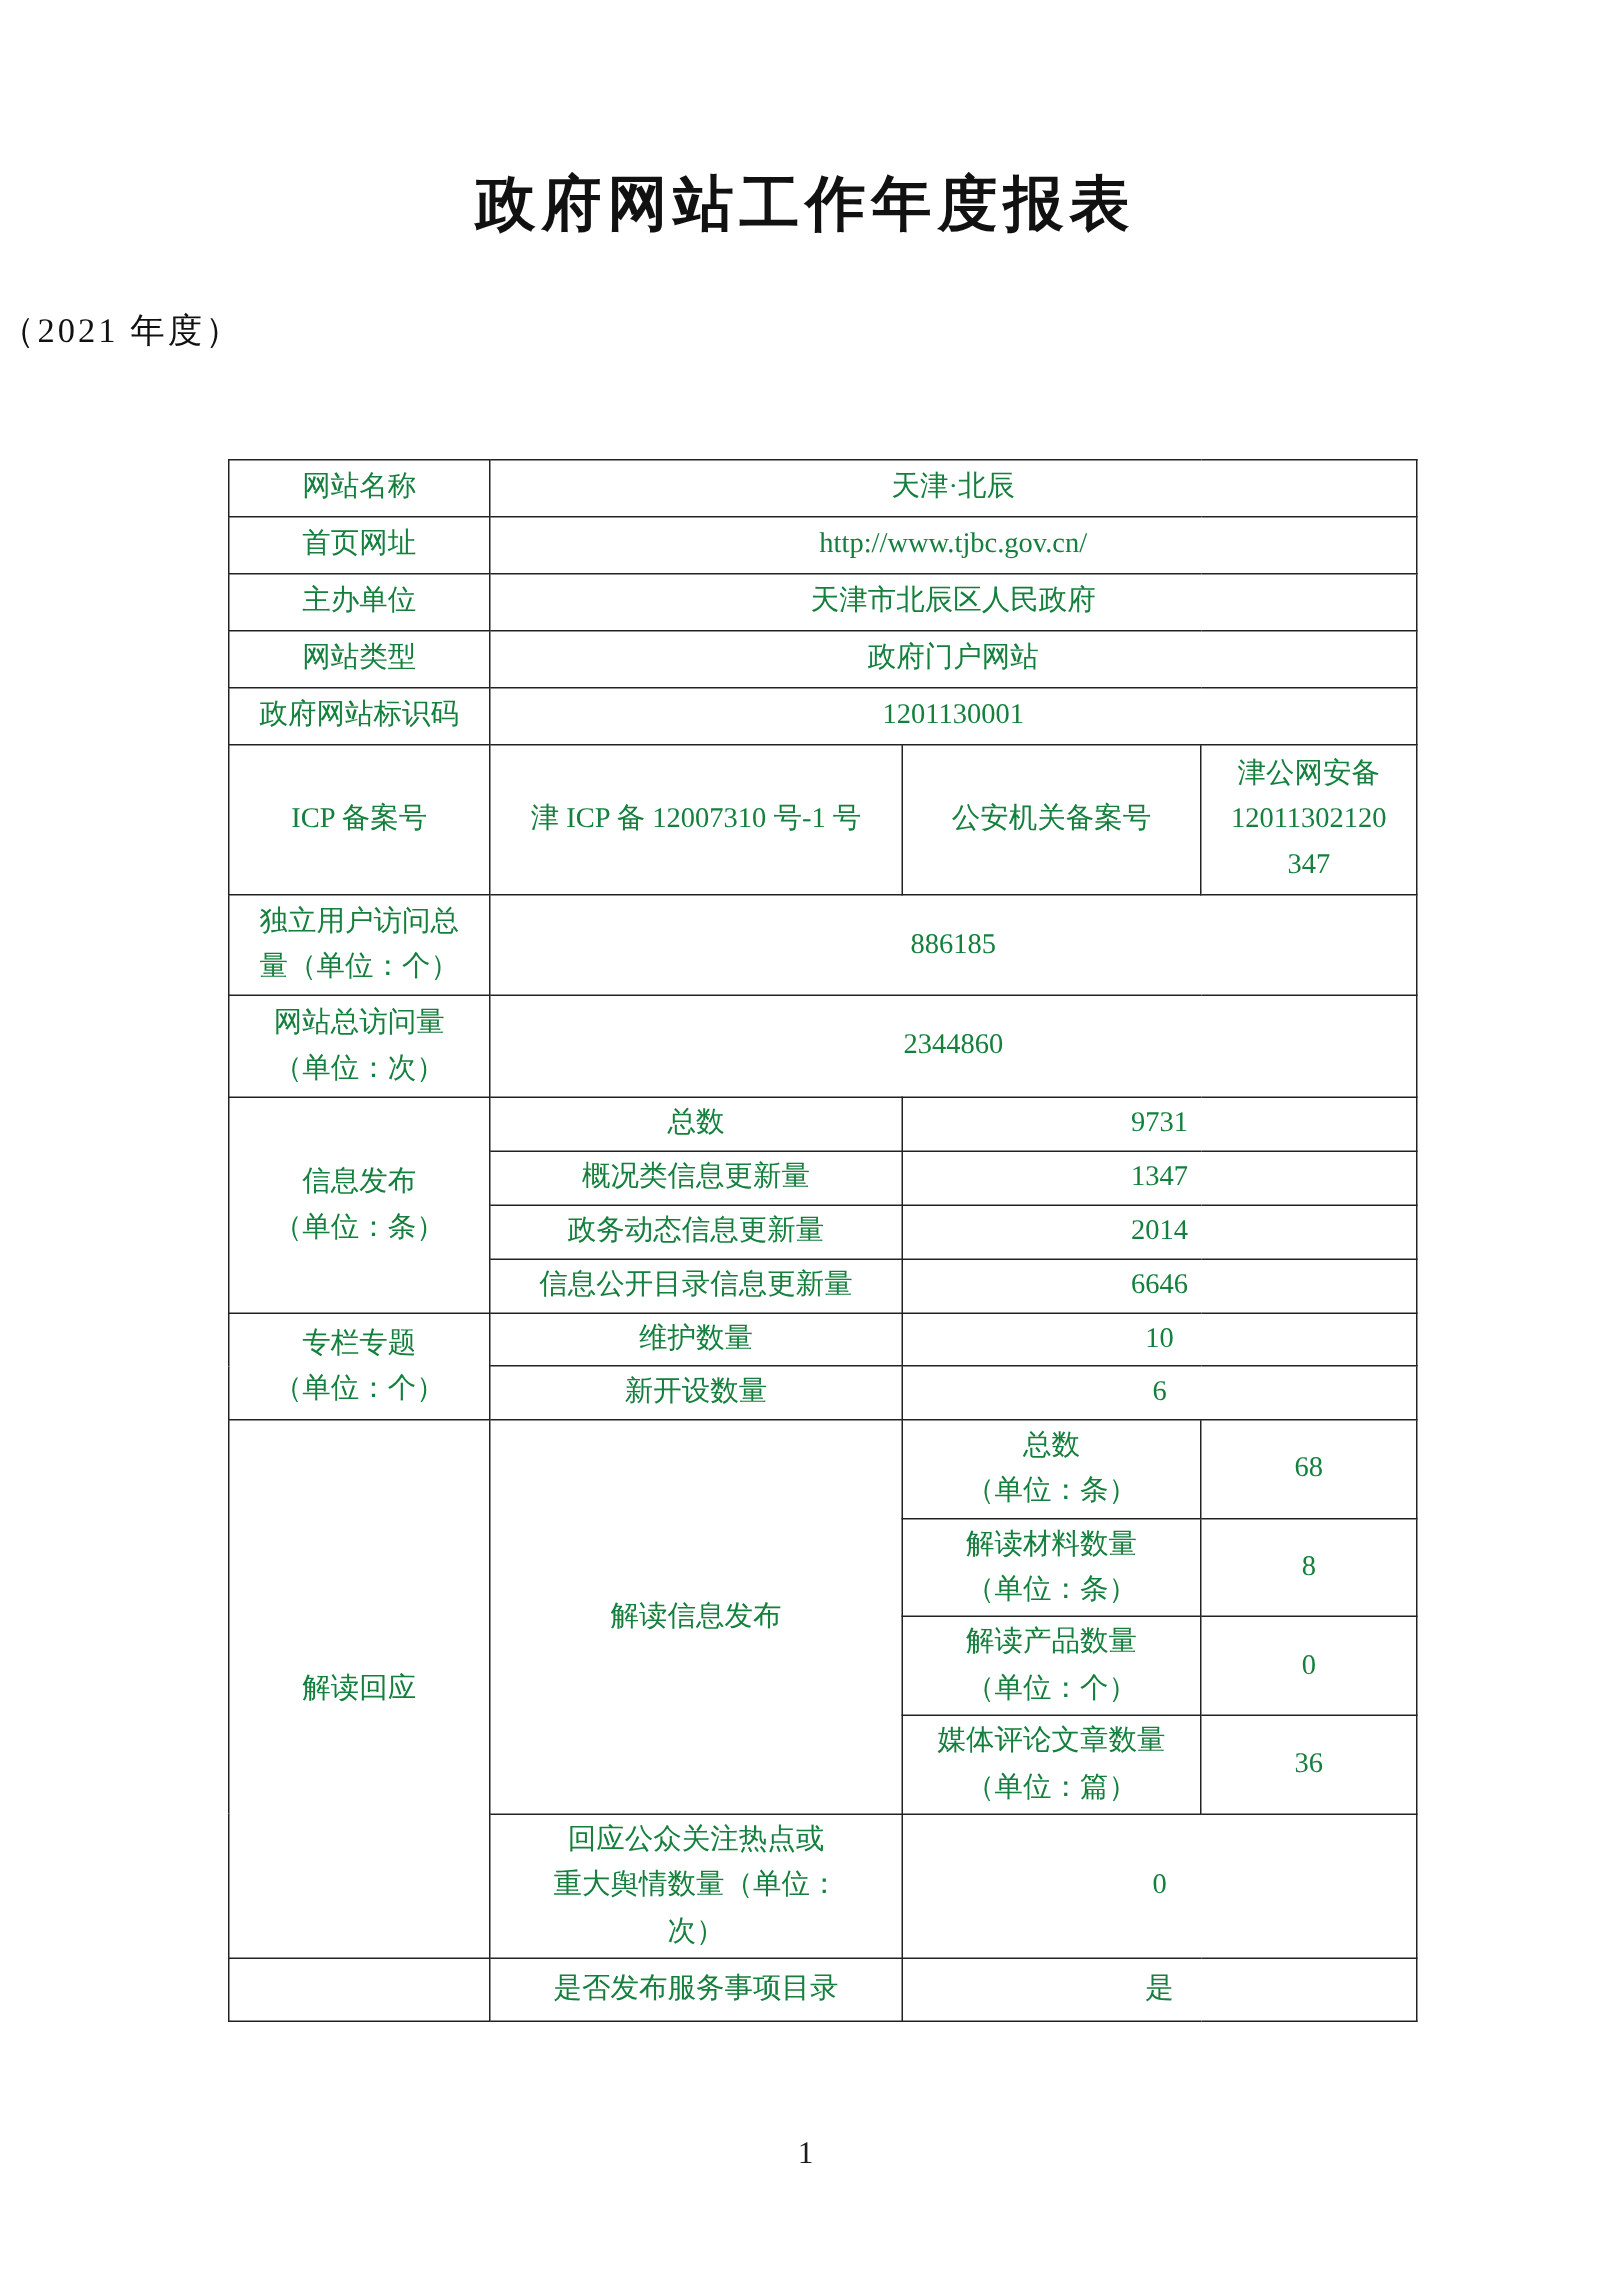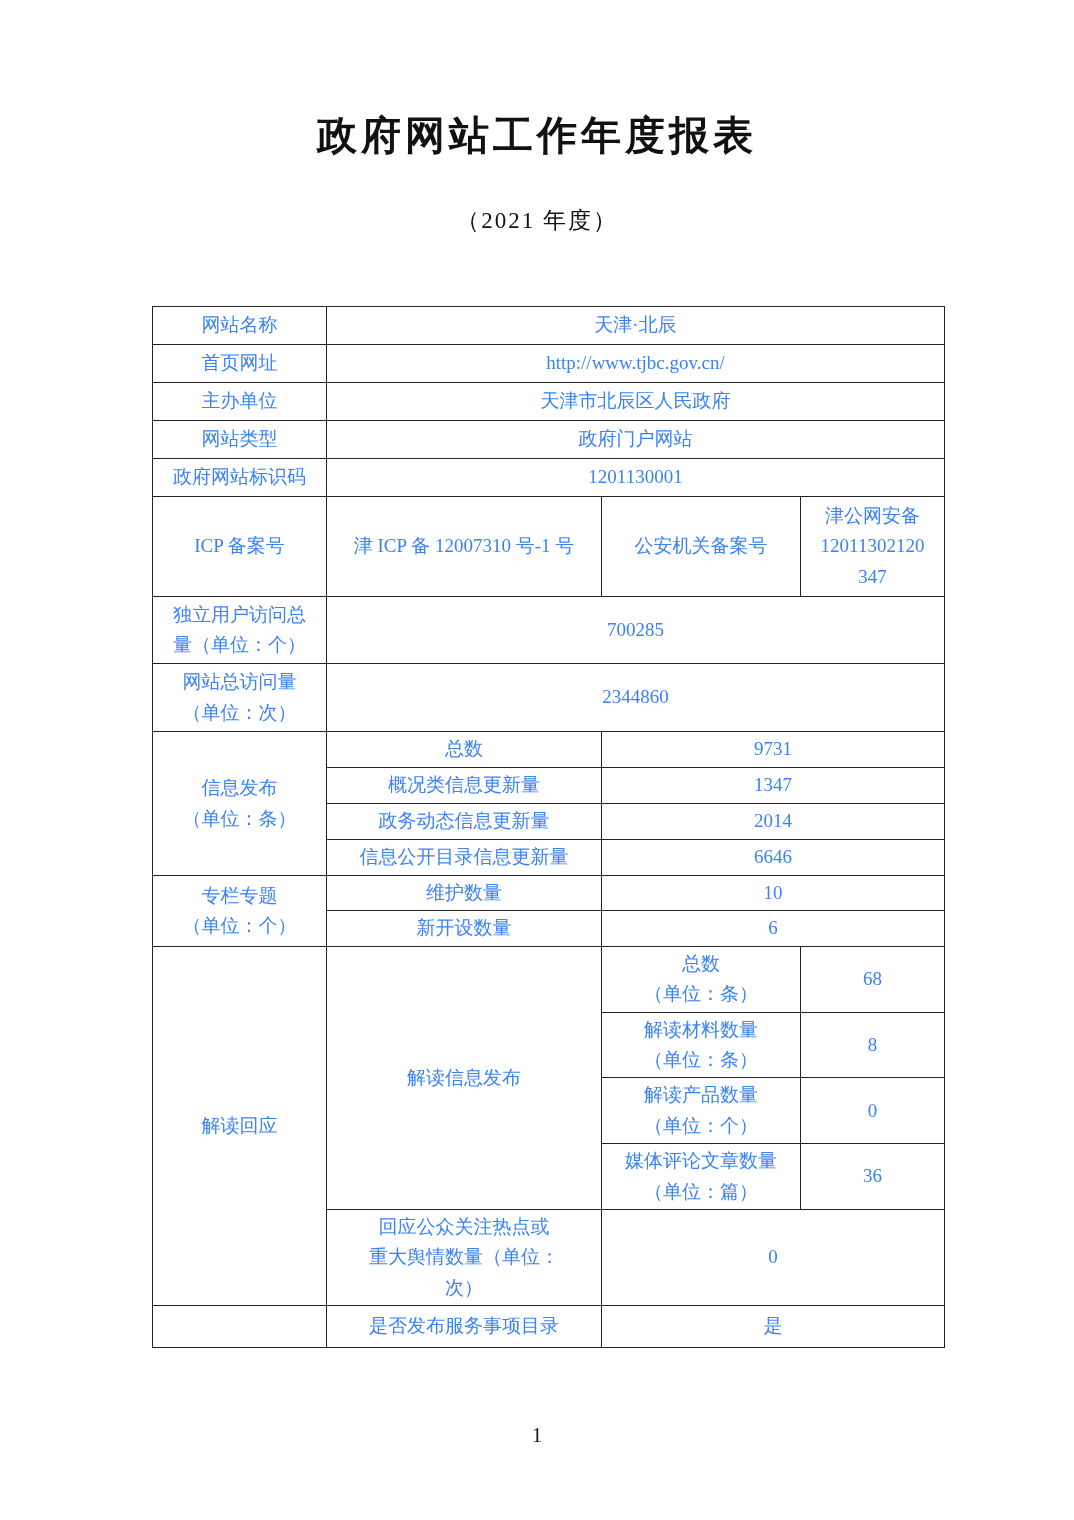--- a/index.html
+++ b/index.html
@@ -15,21 +15,21 @@
     padding-top: 108px;
     text-align: center;
     font-family: "DejaVu Sans", "Liberation Sans", sans-serif;
     font-weight: 700;
     font-size: 40px;
     letter-spacing: 4px;
     color: #111;
   }
   .doc-subtitle {
     margin-top: 42px;
-    text-align: center;
+    text-align: left;
     font-size: 23px;
     letter-spacing: 2px;
     color: #111;
   }
   .report-body {
     width: 792px;
     margin-left: 152px;
     margin-top: 70px;
   }
   .filing-unit {
@@ -49,21 +49,21 @@
   table.report-table col.c3 { width: 199px; }
   table.report-table col.c4 { width: 144px; }
   table.report-table td {
     border: 1px solid #222;
     text-align: center;
     vertical-align: middle;
     font-size: 19px;
     line-height: 1.6;
     white-space: pre-line;
     padding: 2px 4px;
-    color: #3b82f6;
+    color: #15803d;
   }
   tr.h38  { height: 38px; }
   tr.h100 { height: 100px; }
   tr.h67  { height: 67px; }
   tr.h68  { height: 68px; margin-left: 34px; }
   tr.h36  { height: 36px; }
   tr.h35  { height: 21px; }
   tr.h63  { height: 63px; }
   tr.h91  { height: 91px; }
   tr.h42  { height: 42px; }
@@ -120,21 +120,21 @@
       <td>津 ICP 备 12007310 号-1 号</td>
       <td>公安机关备案号</td>
       <td>津公网安备
 12011302120
 347</td>
     </tr>
 
     <tr class="h67">
       <td>独立用户访问总
 量（单位：个）</td>
-      <td colspan="3">700285</td>
+      <td colspan="3">886185</td>
     </tr>
     <tr class="h68">
       <td>网站总访问量
 （单位：次）</td>
       <td colspan="3">2344860</td>
     </tr>
 
     <tr class="h36">
       <td rowspan="4">信息发布
 （单位：条）</td>

